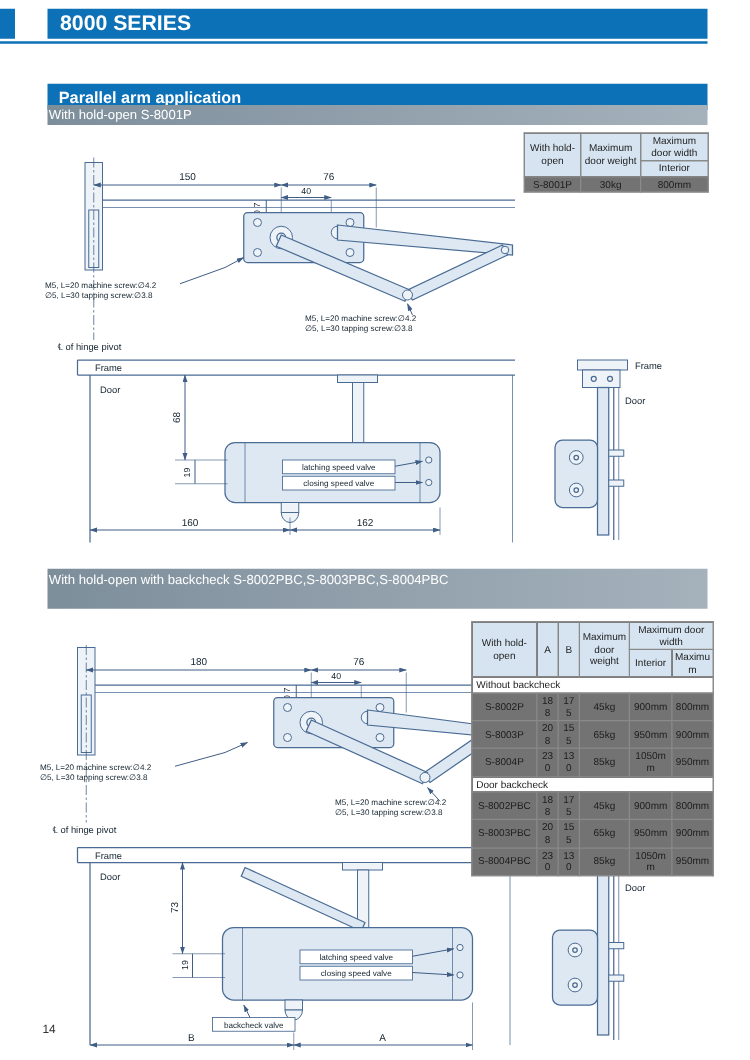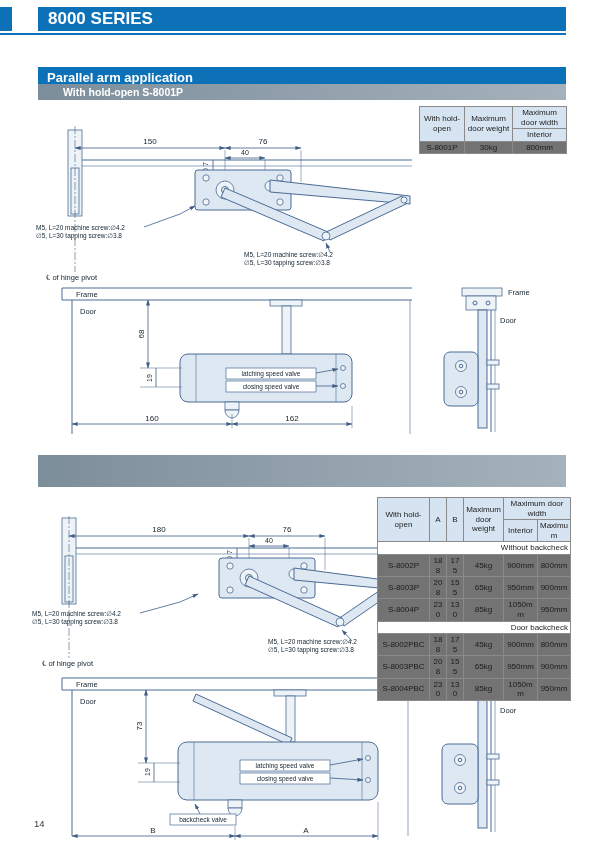--- a/index.html
+++ b/index.html
@@ -7,31 +7,31 @@
        font-family:"Liberation Sans",sans-serif;overflow:hidden;}
   .abs{position:absolute;}
 
   .series-accent{left:0;top:7px;width:12px;height:24px;background:#0d71b8;}
   .series-bar{left:38px;top:7px;width:528px;height:24px;background:#0d71b8;color:#fff;
               font-size:17px;font-weight:bold;line-height:24px;padding-left:10px;box-sizing:border-box;}
   .series-rule{left:0;top:33px;width:566px;height:2px;background:#0d71b8;}
   .app-banner{left:38px;top:57px;width:528px;height:21px;background:#0d71b8;color:#fff;
               font-size:13px;font-weight:bold;line-height:21px;padding-left:9px;box-sizing:border-box;margin-top:10px;}
   .sec-banner{background:linear-gradient(90deg,#7d8e9b,#a5b2bc);color:#fff;font-size:10.5px;
-              font-weight:bold;box-sizing:border-box;padding-left:25px;}
+              font-weight:normal;box-sizing:border-box;padding-left:1px;}
   .sec1{left:38px;top:84px;width:528px;height:16px;line-height:16px;}
   .sec2{left:38px;top:455px;width:528px;height:32px;line-height:16px;padding-top:1px;}
   .pageno{left:34px;top:818px;font-size:9.5px;color:#333;}
 
   table.spec{border-collapse:collapse;background:#737373;table-layout:fixed;z-index:2;}
   table.spec th,table.spec td{border:1px solid #8a8a8a;font-size:8px;font-weight:normal;
       text-align:center;vertical-align:middle;padding:1px 2px;line-height:1.2;color:#1c1c1c;
       overflow:hidden;word-wrap:break-word;}
   table.spec th{background:#d6e4f1;}
-  table.spec td.grp{text-align:right;padding-left:3px;background:#fff;margin-left:48px;}
+  table.spec td.grp{text-align:left;padding-left:3px;background:#fff;margin-left:48px;}
 
   svg{overflow:visible;}
   svg text{font-family:"Liberation Sans",sans-serif;}
   .oln{stroke:#4a6b94;stroke-width:1;fill:none;}
   .thin{stroke-width:0.6;}
   .dln{stroke:#3f5d85;stroke-width:0.8;fill:none;}
   .ext{stroke:#3f5d85;stroke-width:0.5;fill:none;}
   .cl{stroke:#3f5d85;stroke-width:0.6;fill:none;stroke-dasharray:8 2 2 2;}
   .fillA{fill:#dde8f2;stroke:#4a6b94;stroke-width:1;}
   .fillB{fill:#eef3f8;stroke:#4a6b94;stroke-width:0.8;}
@@ -212,20 +212,21 @@
   </tr>
   <tr>
     <td>S-8001P</td>
     <td>30kg</td>
     <td>800mm</td>
   </tr>
 </tbody>
   </table>
 
 <div class="sec-banner sec2 abs">
+  <div>With hold-open with backcheck S-8002PBC,S-8003PBC,S-8004PBC</div>
 </div>
 
 <svg class="abs" style="left:30px;top:492px" width="536" height="352" viewBox="0 0 536 352">
   <defs>
     <marker id="arr2" orient="auto-start-reverse" markerWidth="8" markerHeight="6" refX="7" refY="2.5">
       <path d="M0,0 L7.5,2.5 L0,5 z" fill="#3f5d85"></path>
     </marker>
   </defs>
 
   <g>

